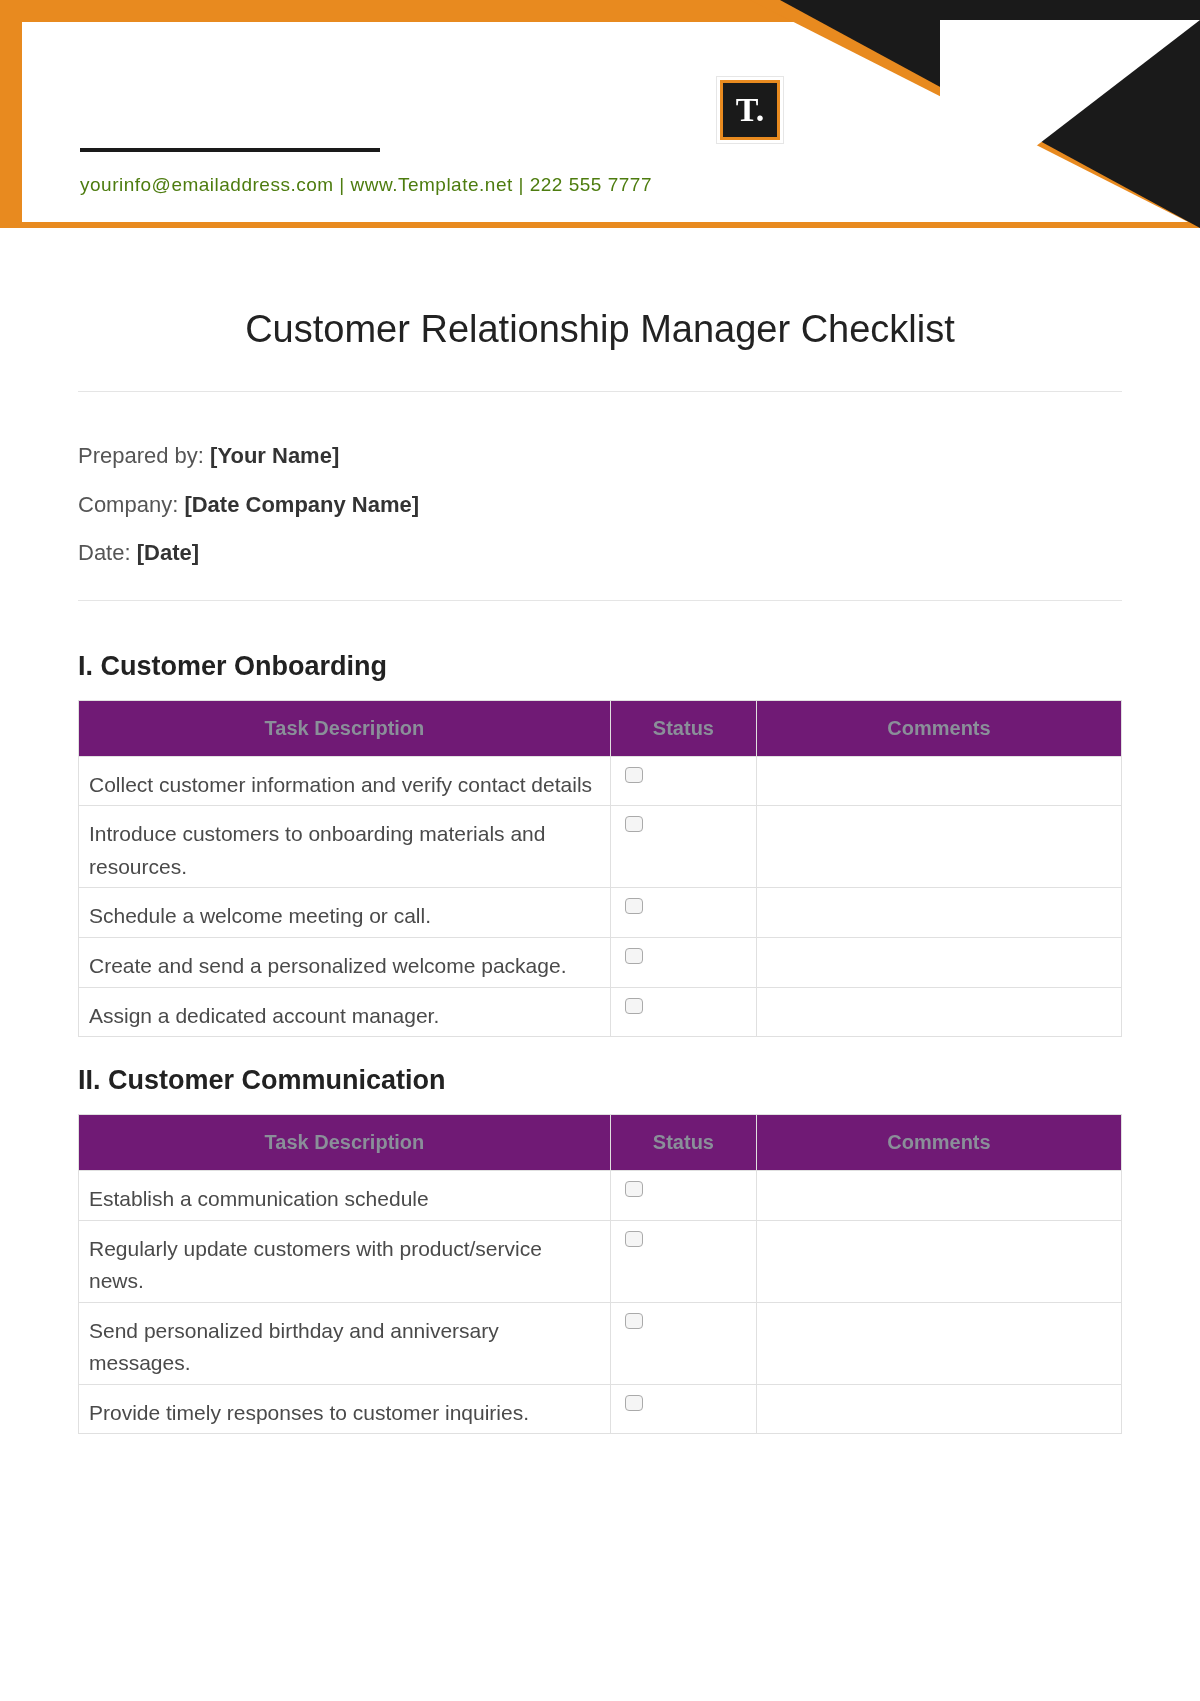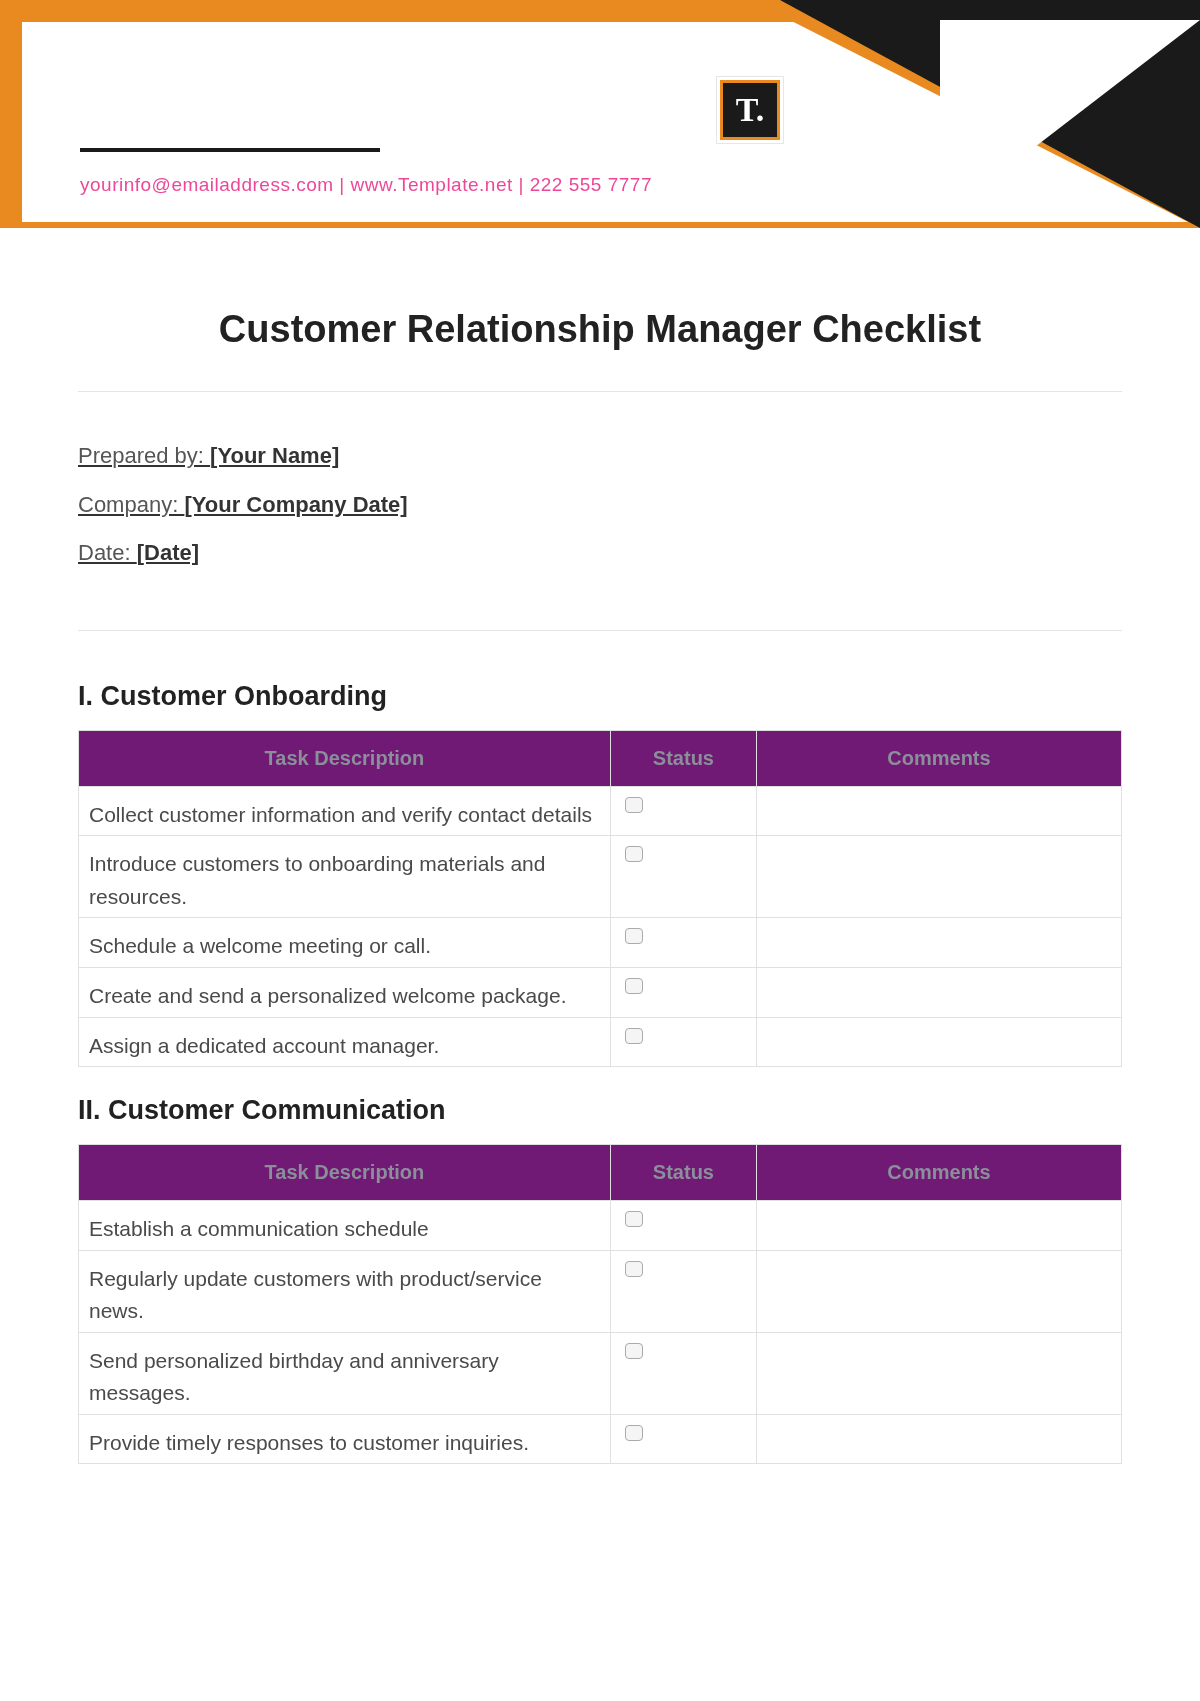--- a/index.html
+++ b/index.html
@@ -9,33 +9,33 @@
 .banner { position:relative; width:100%; height:228px; background:#fff; }
 .banner .top-bar { position:absolute; top:0; left:0; width:100%; height:22px; background:#e88a1f; }
 .banner .left-bar { position:absolute; top:0; left:0; width:22px; height:228px; background:#e88a1f; }
 .banner .bot-bar { position:absolute; bottom:0; left:0; width:100%; height:6px; background:#e88a1f; }
 .banner .tri-black { position:absolute; top:0; right:0; width:0; height:0; border-top:228px solid #1a1a1a; border-left:420px solid transparent; }
 .banner .tri-white { position:absolute; top:20px; right:0; width:0; height:0; border-top:200px solid #fff; border-right:260px solid transparent; z-index:2; }
 .banner .tri-orange-edge { position:absolute; top:0; right:0; width:0; height:0; border-top:228px solid #e88a1f; border-left:450px solid transparent; z-index:0; }
 .banner .tri-black { z-index:1; }
 
 .banner .rule { position:absolute; top:148px; left:80px; width:300px; height:4px; background:#1a1a1a; }
-.banner .contact { position:absolute; top:174px; left:80px; font-size:19px; color:#ec4899; letter-spacing:.5px; }
+.banner .contact { position:absolute; top:174px; left:80px; font-size:19px; color:#4d7c0f; letter-spacing:.5px; }
 
 .banner .logo { position:absolute; top:80px; left:720px; width:60px; height:60px; background:#1a1a1a; border:3px solid #e88a1f; padding:0; z-index:5; display:flex; align-items:center; justify-content:center; }
 .banner .logo-wrap { position:absolute; top:76px; left:716px; width:68px; height:68px; background:#fff; z-index:4; border:1px solid #e6e6e6; }
 .banner .logo span { color:#fff; font-weight:900; font-size:34px; font-family:Georgia,serif; }
 
 .page { padding:80px 78px 0 78px; }
-.title { font-size:38px; font-weight:700; color:#222; text-align:center; margin-bottom:40px; }
+.title { font-size:38px; font-weight:400; color:#222; text-align:center; margin-bottom:40px; }
 hr.sep { border:none; border-top:1px solid #e5e5e5; margin:0 0 50px 0; }
 
 .meta p { font-size:22px; color:#555; margin-bottom:20px; line-height:1.3; }
 .meta strong { font-weight:800; color:#333; }
-.meta { margin-bottom:62px;text-decoration:underline; }
+.meta { margin-bottom:32px; }
 
 .section-h { font-size:27px; font-weight:800; color:#222; margin:28px 0 18px 0; }
 
 table.chk { width:100%; border-collapse:collapse; border:1px solid #e0e0e0; }
 table.chk th { background:#701a75; color:#8a8f99; font-weight:700; font-size:20px; padding:16px 10px; border:1px solid #e0e0e0; text-align:center; }
 table.chk th:first-child { width:51%; }
 table.chk th:nth-child(2) { width:14%; }
 table.chk th:nth-child(3) { width:35%;margin-top:46px; }
 table.chk td { border:1px solid #e0e0e0; padding:12px 10px 4px 10px; font-size:21px; color:#4a4a4a; line-height:1.55; vertical-align:top; }
 table.chk td.status { text-align:left; padding-left:14px; padding-top:10px; }
@@ -58,21 +58,21 @@
       <span>T.</span>
     </div>
 </div>
 
 <div class="page">
   <h1 class="title">Customer Relationship Manager Checklist</h1>
   <hr class="sep">
 
   <div class="meta">
     <p><span>Prepared by: </span><strong>[Your Name]</strong></p>
-    <p><span>Company: </span><strong>[Your Company Date]</strong></p>
+    <p><span>Company: </span><strong>[Date Company Name]</strong></p>
     <p><span>Date: </span><strong>[Date]</strong></p>
   </div>
 
   <hr class="sep">
 
   <div id="sections">
       <h2 class="section-h">I. Customer Onboarding</h2>
       <table class="chk">
         <thead>
           <tr>

